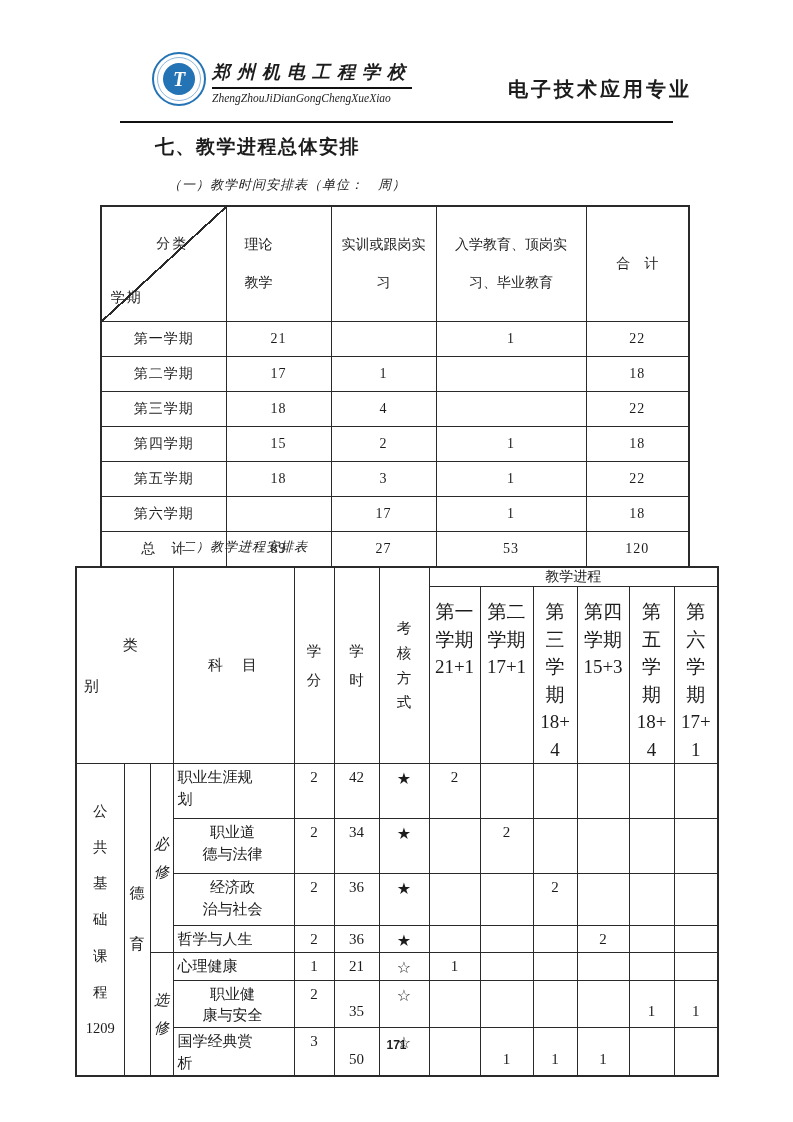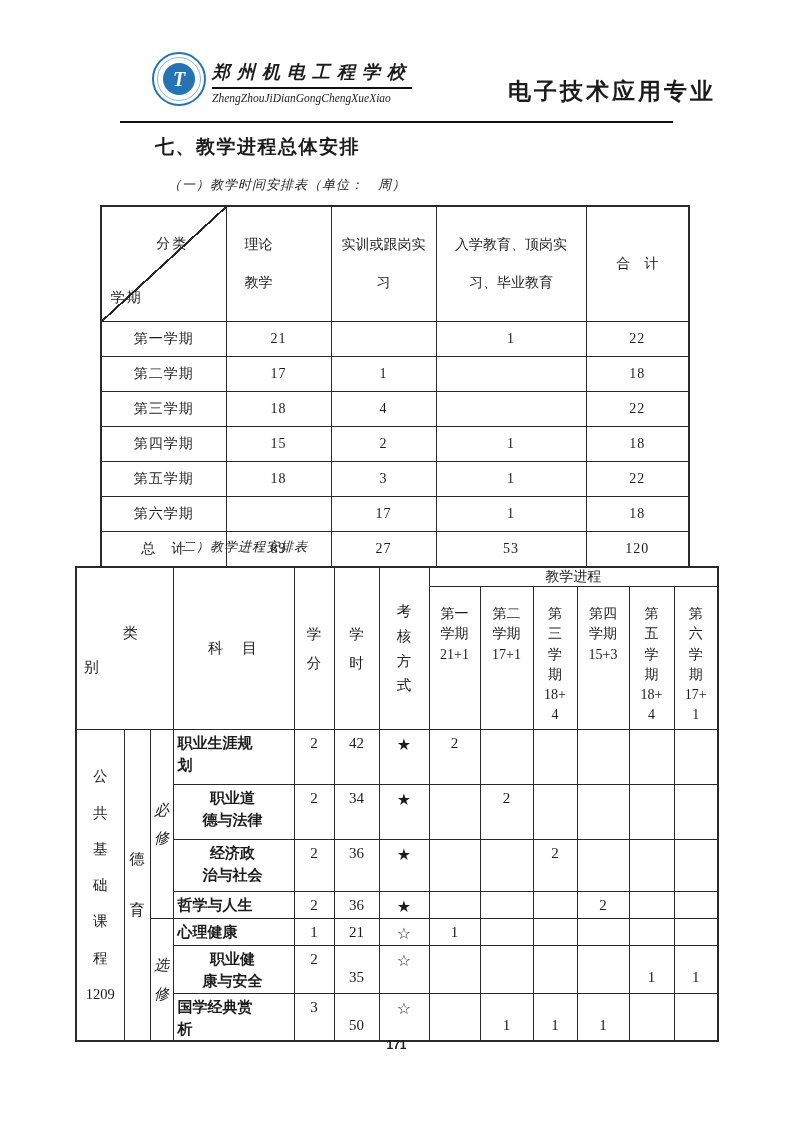--- a/index.html
+++ b/index.html
@@ -10,21 +10,21 @@
   .logo{position:absolute;left:152px;top:52px;width:54px;height:54px;}
   .logo-outer{position:absolute;inset:0;border:2px solid #2373b5;border-radius:50%;}
   .logo-mid{position:absolute;inset:5px;border:1px solid #8fb8da;border-radius:50%;}
   .logo-core{position:absolute;inset:11px;background:#2373b5;border-radius:50%;
              color:#fff;display:flex;align-items:center;justify-content:center;
              font-style:italic;font-weight:bold;font-size:20px;}
   .sch{position:absolute;left:212px;top:60px;}
   .sch-cn{font-size:18px;font-weight:bold;font-style:italic;letter-spacing:7px;
           border-bottom:2px solid #111;padding-bottom:3px;white-space:nowrap;}
   .sch-py{font-size:11.5px;font-weight:normal;font-style:italic;margin-top:3px;}
-  .prog{position:absolute;left:508px;top:76px;font-size:23px;font-weight:bold;letter-spacing:3px;}
+  .prog{position:absolute;left:508px;top:76px;font-size:20px;font-weight:bold;letter-spacing:3px;}
   .rule{position:absolute;left:120px;top:121px;width:553px;height:2px;background:#111;}
 
   .sec-title{position:absolute;left:155px;top:134px;font-family:"Liberation Sans","DejaVu Sans",sans-serif;
              font-size:19px;font-weight:bold;letter-spacing:1.5px;}
   .cap{position:absolute;font-size:13px;letter-spacing:1px;font-style:italic;}
   .cap1{left:168px;top:176px;}
   .cap2{left:168px;top:538px;text-align:center;}
 
   
   table{border-collapse:collapse;table-layout:fixed;position:absolute;}
@@ -45,29 +45,29 @@
   .t1 .corner .cb{left:7%;bottom:14%;}
 
   
   .t2{left:75px;top:566px;width:642px;font-size:15px;}
   .t2 th{text-align:center;}
   .t2 .t2corner{position:relative;background:none;}
   .t2 .t2corner .ct{left:48%;top:36%;}
   .t2 .t2corner .cb{left:7%;top:57%;}
   .t2 .strip{height:18px;line-height:16px;font-size:14px;vertical-align:middle;}
   .t2 .sem{height:125px;vertical-align:top;white-space:pre-line;line-height:1.45;
-           font-size:14px;padding-top:17px;margin-top:24px;}
+           font-size:19px;padding-top:11px;margin-top:24px;}
   .t2 .vhead{white-space:pre-line;vertical-align:middle;line-height:2.0;font-size:14.5px;}
   .t2 .vexam{line-height:1.7;}
   .t2 .subjhead{font-size:15px;letter-spacing:2px;}
   .t2 .cat{white-space:pre-line;text-align:center;vertical-align:middle;line-height:2.5;font-size:14.5px;}
   .t2 .track{white-space:pre-line;text-align:center;vertical-align:middle;line-height:3.4;}
   .t2 .grp{white-space:pre-line;text-align:center;vertical-align:middle;line-height:1.9;font-style:italic;}
   .t2 tbody td.subj{white-space:pre-line;text-align:left;padding:3px 2px 0 4px;
-                    vertical-align:top;line-height:1.45;font-weight:bold;}
+                    vertical-align:top;line-height:1.45;}
   .t2 tbody td.subj.ac{text-align:center;padding-left:0;}
   .t2 tbody td.num{text-align:center;vertical-align:top;padding-top:3px;line-height:1.45;}
   .t2 tbody td.vb{vertical-align:bottom;padding-bottom:4px;}
   .t2 tbody td.star{font-size:16px;}
 
   .pageno{position:absolute;left:0;top:1038px;width:793px;text-align:center;
           font-family:"Liberation Sans","DejaVu Sans",sans-serif;font-size:12px;font-weight:bold;}
 </style>
 </head>
 <body>

